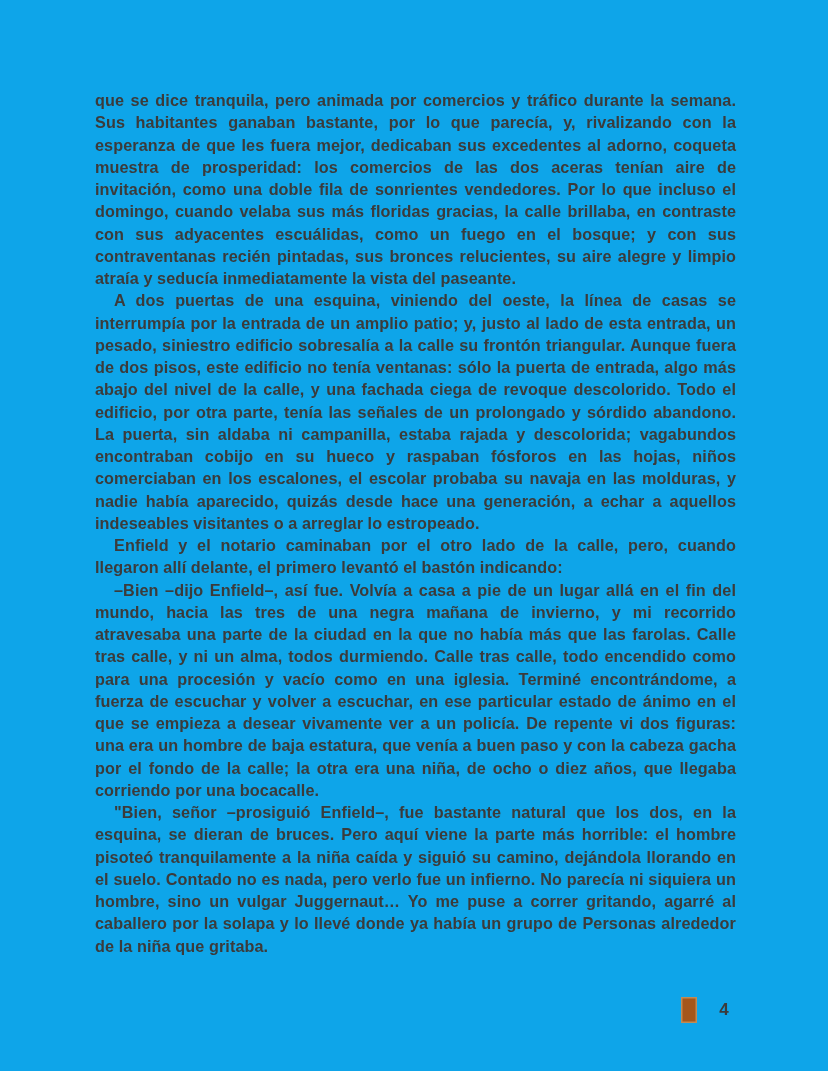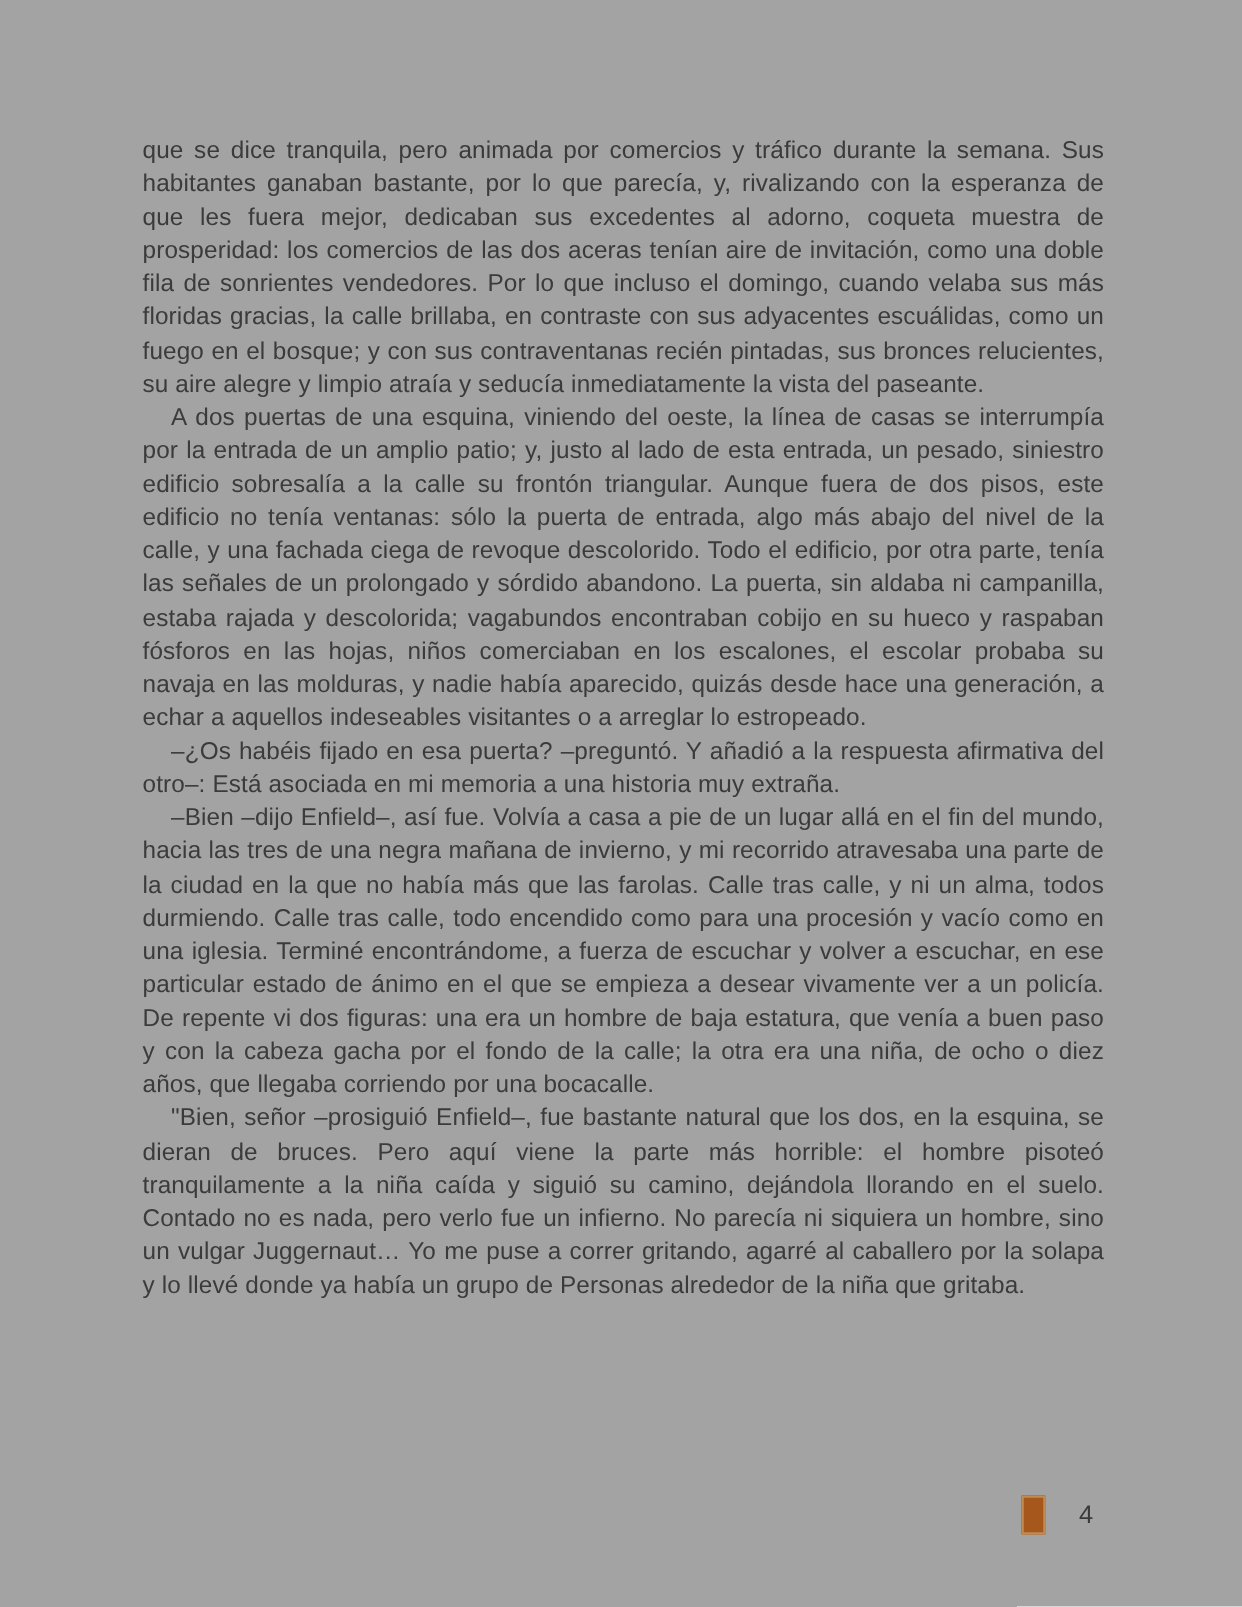--- a/index.html
+++ b/index.html
@@ -56,26 +56,26 @@
     width: 32px;
     text-align: center;
     color: #3b3b3b;
     font-size: 17px;
     line-height: 24px;
   }
 </style>
 </head>
 <body>
 
-<div class="page" style="background: #a3a3a3;">
+<div class="page" style="background: #0ea5e9; font-weight: bold;">
 
   <main class="text-block" style="color: rgb(59, 59, 59);">
     <p class="para">que se dice tranquila, pero animada por comercios y tráfico durante la semana. Sus habitantes ganaban bastante, por lo que parecía, y, rivalizando con la esperanza de que les fuera mejor, dedicaban sus excedentes al adorno, coqueta muestra de prosperidad: los comercios de las dos aceras tenían aire de invitación, como una doble fila de sonrientes vendedores. Por lo que incluso el domingo, cuando velaba sus más floridas gracias, la calle brillaba, en contraste con sus adyacentes escuálidas, como un fuego en el bosque; y con sus contraventanas recién pintadas, sus bronces relucientes, su aire alegre y limpio atraía y seducía inmediatamente la vista del paseante.</p>
     <p class="para indent">A dos puertas de una esquina, viniendo del oeste, la línea de casas se interrumpía por la entrada de un amplio patio; y, justo al lado de esta entrada, un pesado, siniestro edificio sobresalía a la calle su frontón triangular. Aunque fuera de dos pisos, este edificio no tenía ventanas: sólo la puerta de entrada, algo más abajo del nivel de la calle, y una fachada ciega de revoque descolorido. Todo el edificio, por otra parte, tenía las señales de un prolongado y sórdido abandono. La puerta, sin aldaba ni campanilla, estaba rajada y descolorida; vagabundos encontraban cobijo en su hueco y raspaban fósforos en las hojas, niños comerciaban en los escalones, el escolar probaba su navaja en las molduras, y nadie había aparecido, quizás desde hace una generación, a echar a aquellos indeseables visitantes o a arreglar lo estropeado.</p>
-    <p class="para indent">–¿Os habéis fijado en esa puerta? –preguntó. Y añadió a la respuesta afirmativa del otro–: Está asociada en mi memoria a una historia muy extraña.</p>
+    <p class="para indent">Enfield y el notario caminaban por el otro lado de la calle, pero, cuando llegaron allí delante, el primero levantó el bastón indicando:</p>
     <p class="para indent">–Bien –dijo Enfield–, así fue. Volvía a casa a pie de un lugar allá en el fin del mundo, hacia las tres de una negra mañana de invierno, y mi recorrido atravesaba una parte de la ciudad en la que no había más que las farolas. Calle tras calle, y ni un alma, todos durmiendo. Calle tras calle, todo encendido como para una procesión y vacío como en una iglesia. Terminé encontrándome, a fuerza de escuchar y volver a escuchar, en ese particular estado de ánimo en el que se empieza a desear vivamente ver a un policía. De repente vi dos figuras: una era un hombre de baja estatura, que venía a buen paso y con la cabeza gacha por el fondo de la calle; la otra era una niña, de ocho o diez años, que llegaba corriendo por una bocacalle.</p>
     <p class="para indent">"Bien, señor –prosiguió Enfield–, fue bastante natural que los dos, en la esquina, se dieran de bruces. Pero aquí viene la parte más horrible: el hombre pisoteó tranquilamente a la niña caída y siguió su camino, dejándola llorando en el suelo. Contado no es nada, pero verlo fue un infierno. No parecía ni siquiera un hombre, sino un vulgar Juggernaut… Yo me puse a correr gritando, agarré al caballero por la solapa y lo llevé donde ya había un grupo de Personas alrededor de la niña que gritaba.</p>
   </main>
 
   <footer class="page-footer">
     <span class="section-marker" style="background: rgb(165, 87, 28); box-shadow: rgb(192, 139, 85) 0px 0px 0px 1.5px inset;"></span>
     <span class="page-number" style="color: rgb(59, 59, 59);">4</span>
   </footer>
 
 </div>

